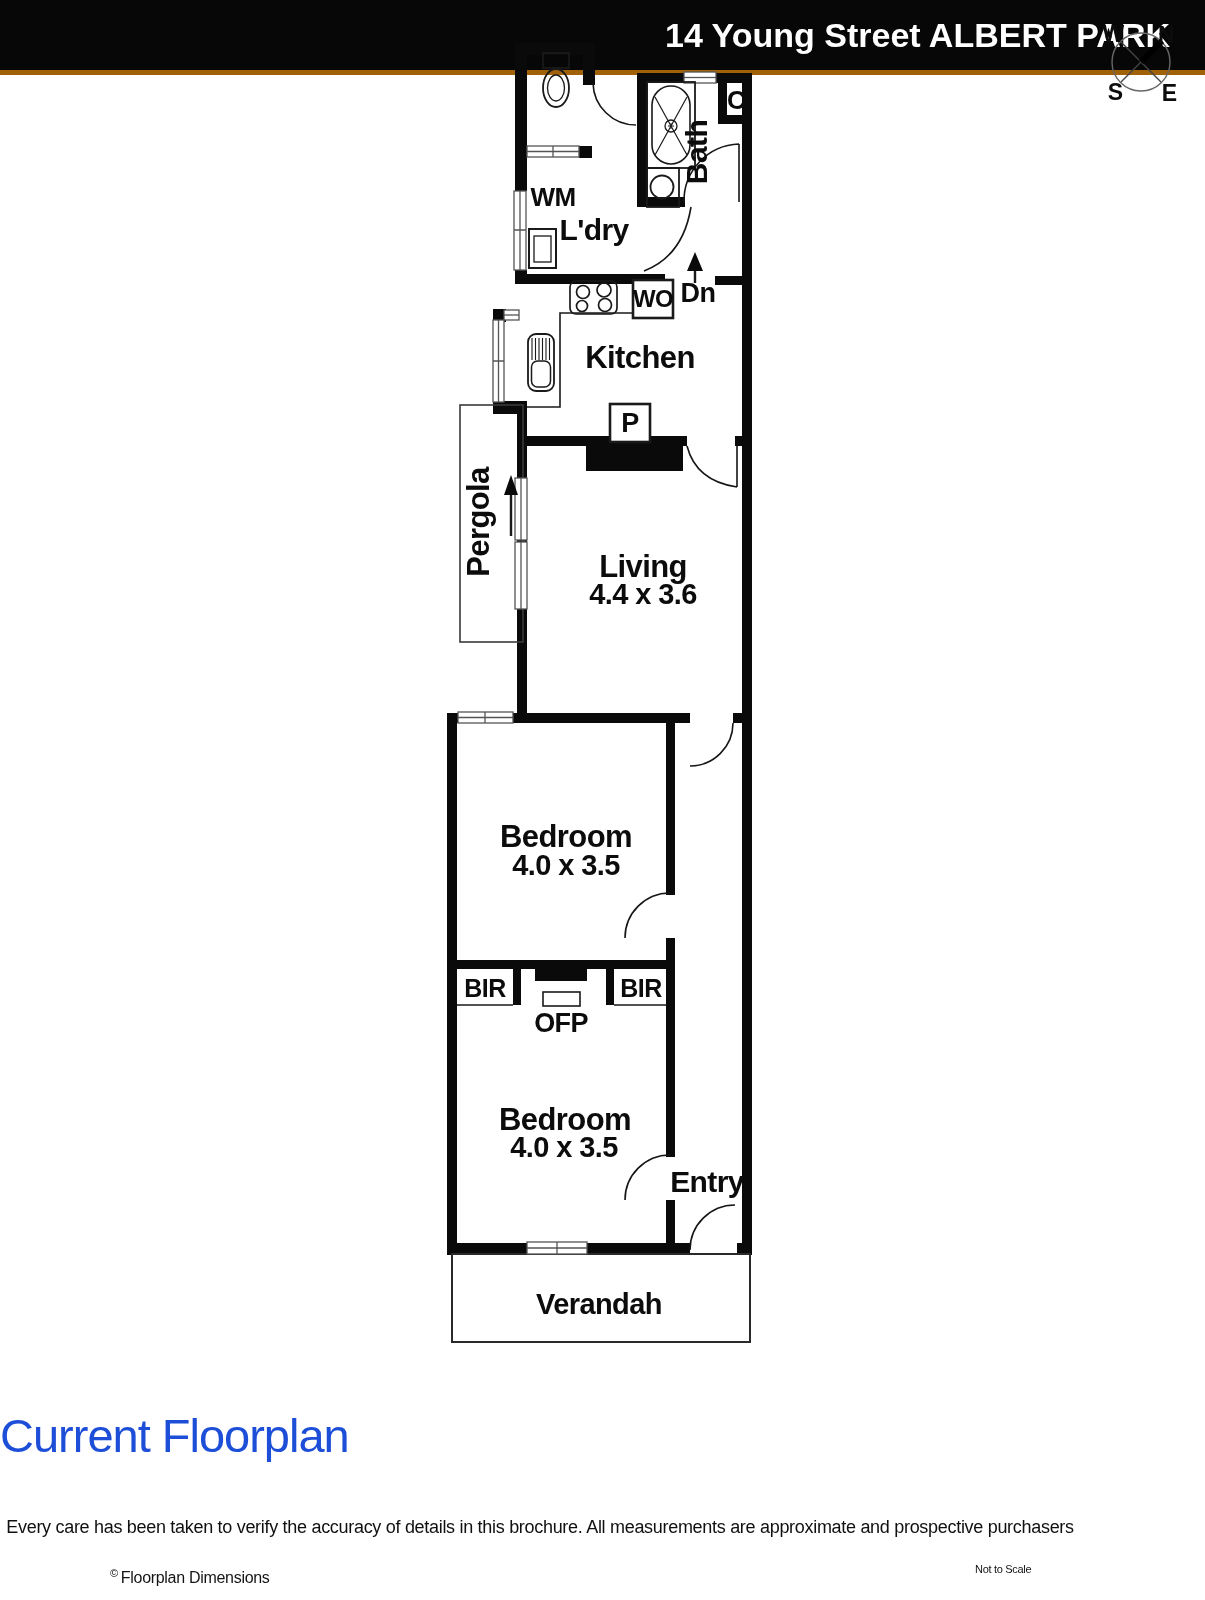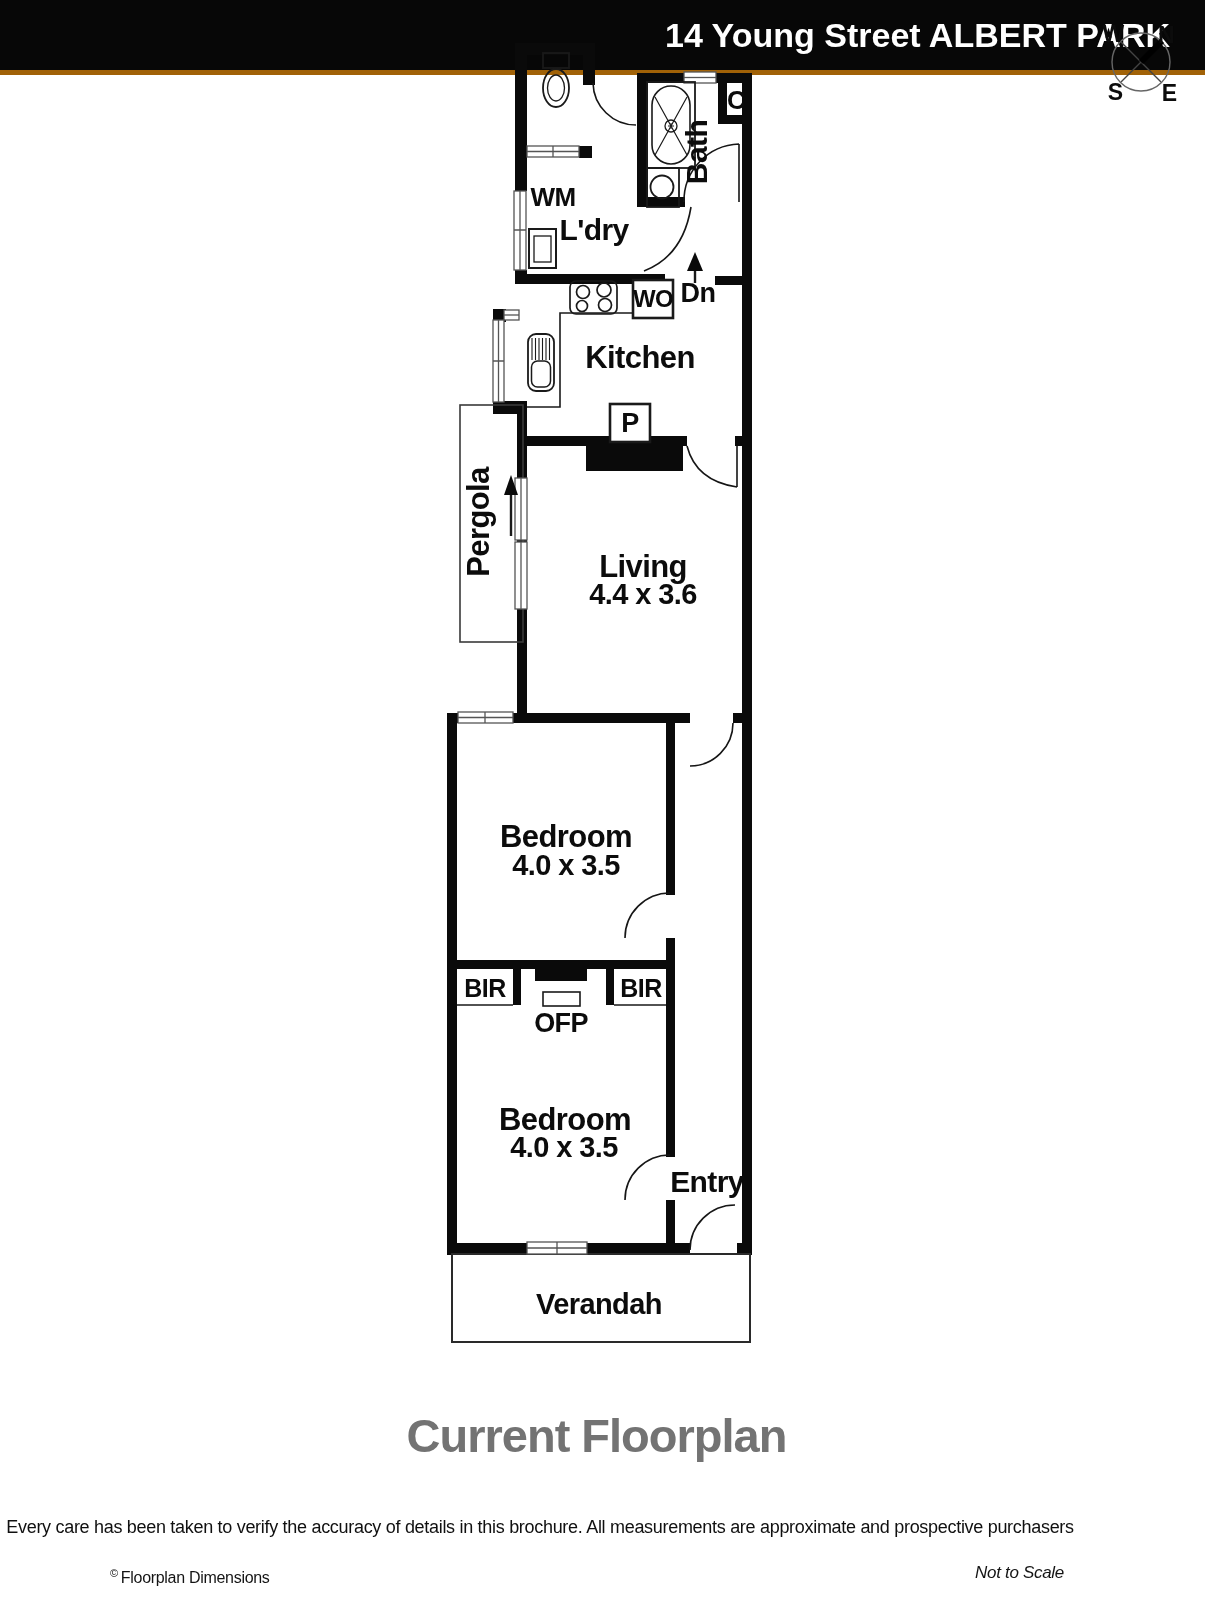--- a/index.html
+++ b/index.html
@@ -4,27 +4,27 @@
 <style>
   html,body{margin:0;padding:0;background:#fff;}
   .page{position:relative;width:1205px;height:1600px;background:#ffffff;overflow:hidden;
         font-family:"Liberation Sans",sans-serif;}
   .header-bar{position:absolute;left:0;top:0;width:1205px;height:70px;background:#070707;
               border-bottom:5px solid #a16207;}
   .header-title{position:absolute;right:35px;top:0;height:70px;line-height:70px;
                 color:#ffffff;font-size:34px;font-weight:bold;letter-spacing:0px;}
   .plan-svg{position:absolute;left:0;top:0;}
   .t{font-family:"Liberation Sans",sans-serif;font-weight:bold;fill:#0c0c0c;letter-spacing:-0.6px;}
-  .floorplan-title{position:absolute;left:0;top:1408px;width:1193px;text-align:center;
-                   font-size:47px;font-weight:bold;color:#737373;letter-spacing:-1px;}
+  .floorplan-title{position:absolute;left:0;top:1408px;width:1193px;
+                   font-size:47px;font-weight:normal;color:#1d4ed8;letter-spacing:-1px;}
   .disclaimer{position:absolute;left:0;top:1517px;width:1080px;text-align:center;
               font-size:18px;color:#101010;line-height:21px;letter-spacing:-0.3px;}
   .copyright{position:absolute;left:110px;top:1567px;font-size:16px;color:#141414;letter-spacing:-0.3px;text-align:right;}
   .copyright .mark{font-size:11px;vertical-align:super;margin-right:3px;}
-  .scale-note{position:absolute;left:975px;top:1563px;font-size:17px;color:#141414;letter-spacing:-0.3px;font-style:italic;}
+  .scale-note{position:absolute;left:975px;top:1563px;font-size:11px;color:#141414;letter-spacing:-0.3px;}
 </style>
 </head>
 <body>
 
 <div class="page">
 
   <div class="header-bar">
     <span class="header-title">14 Young Street ALBERT PARK</span>
   </div>
 

